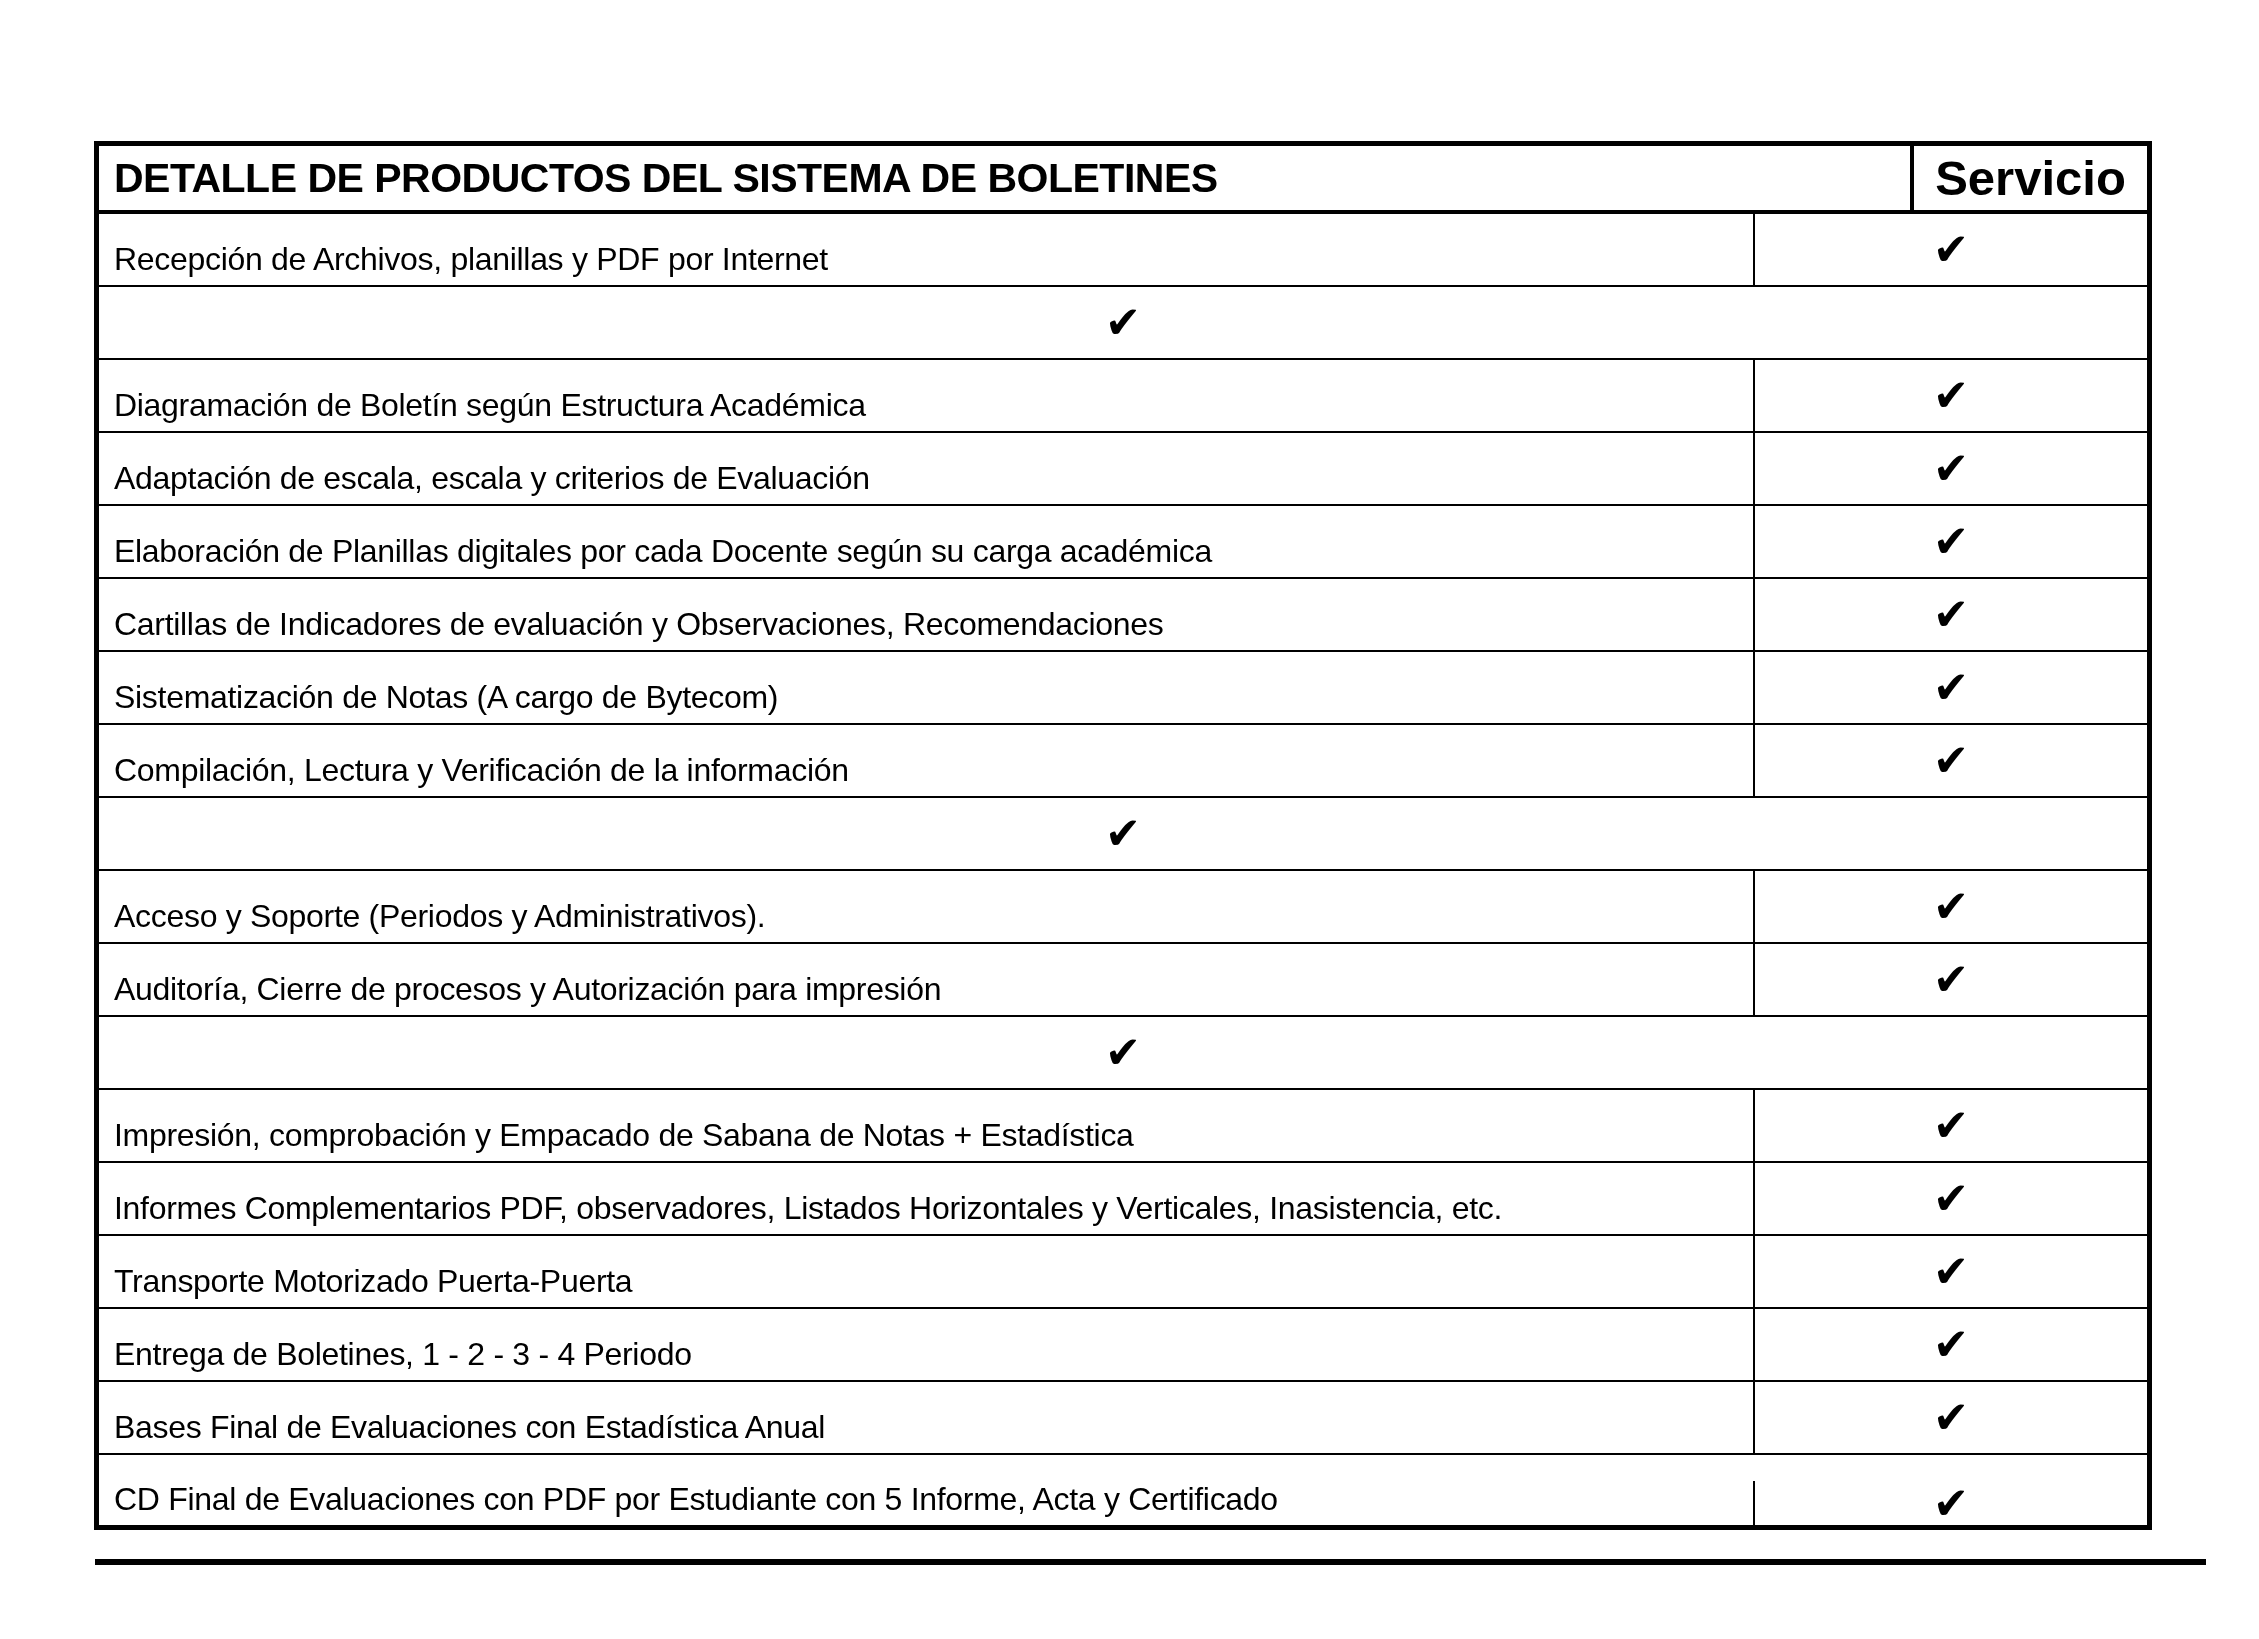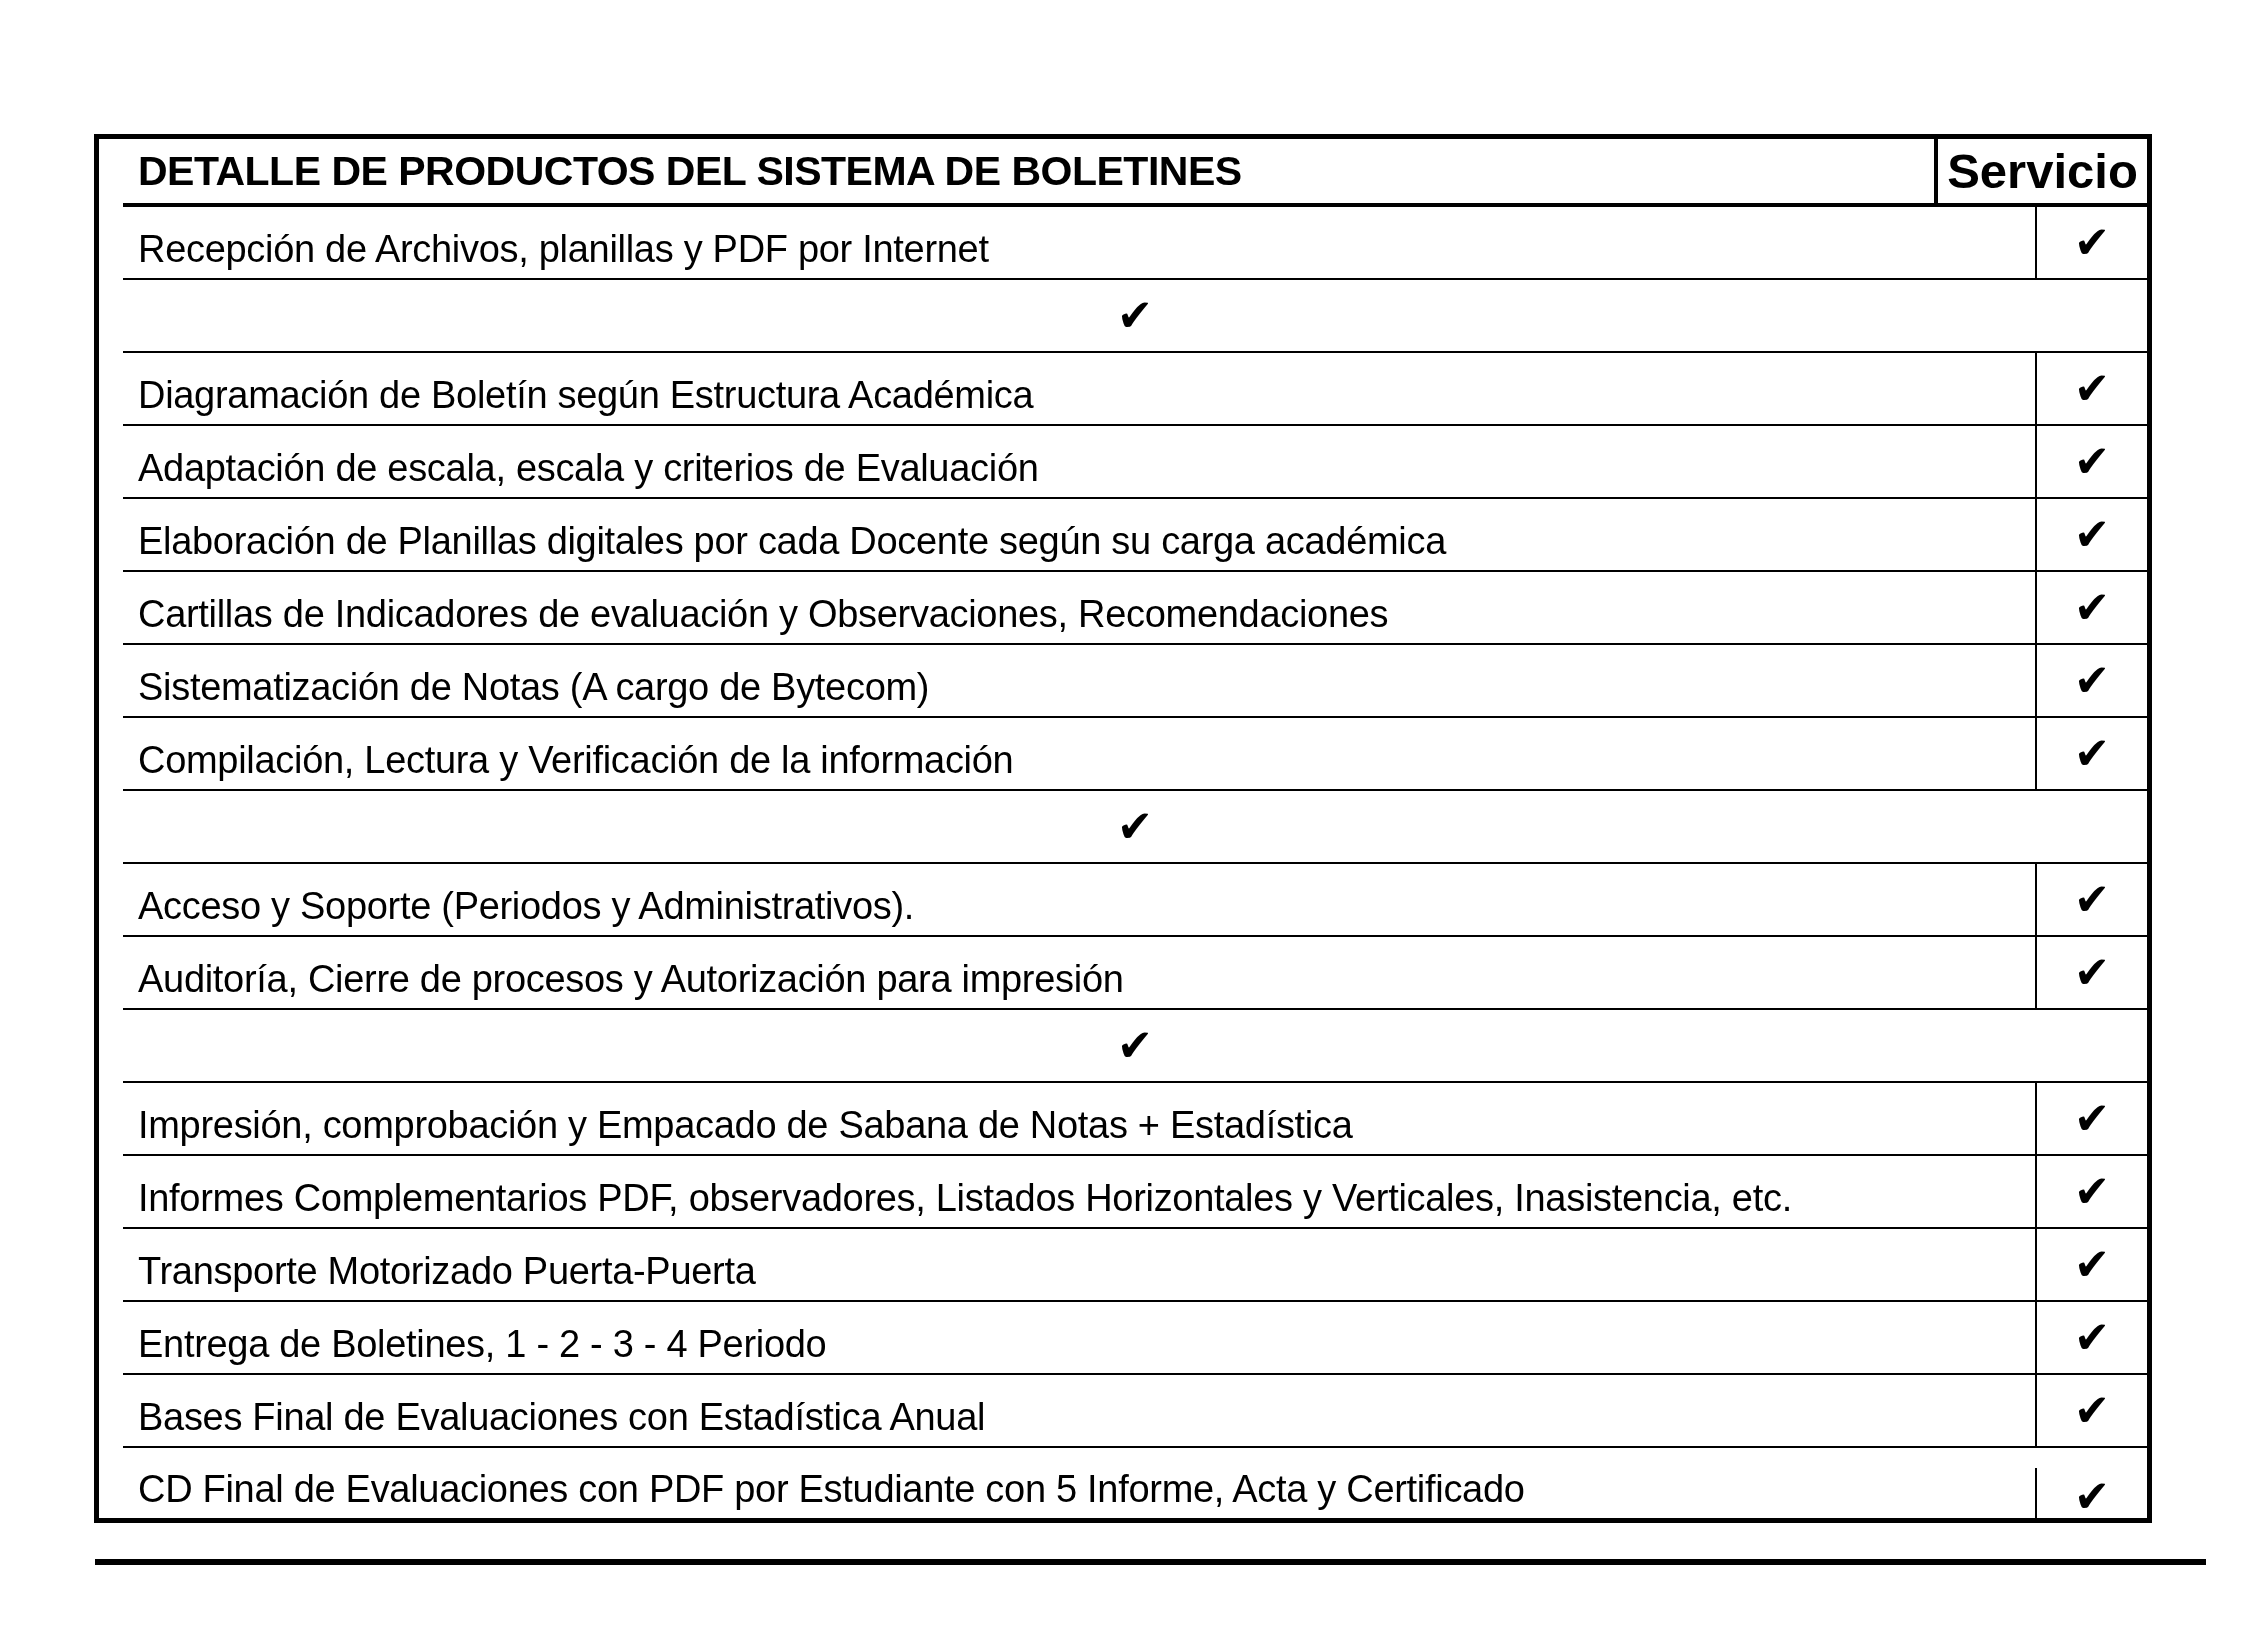--- a/index.html
+++ b/index.html
@@ -10,25 +10,24 @@
     background: #ffffff;
     font-family: "Liberation Sans", sans-serif;
     color: #000000;
     position: relative;
     overflow: hidden;
   }
 
   .products-table {
     position: absolute;
     left: 94px;
-    top: 134px;
+    top: 141px;
     width: 2058px;
     border: 5.6px solid #000000;
     background: #ffffff;
-    padding-left: 24px;
   }
 
   .header-row {
     display: flex;
     height: 68px;
     border-bottom: 4.7px solid #000000;
   }
 
   .header-row .label-cell {
     width: 1815px;
@@ -58,26 +57,26 @@
     border-bottom: 2.8px solid #000000;
   }
 
   .row:last-child {
     height: 70px;
     border-bottom: none;
     align-items: flex-end;
   }
 
   .row .label-cell {
-    width: 1914px;
+    width: 1656px;
     border-right: 2.8px solid #000000;
     display: flex;
     align-items: flex-end;
     padding: 0 7.5px 7.5px 15px;
-    font-size: 38px;
+    font-size: 32px;
     letter-spacing: -0.3px;
     white-space: nowrap;
     overflow: hidden;
   }
 
   .row .check-cell {
     flex: 1;
     display: flex;
     align-items: center;
     justify-content: center;

